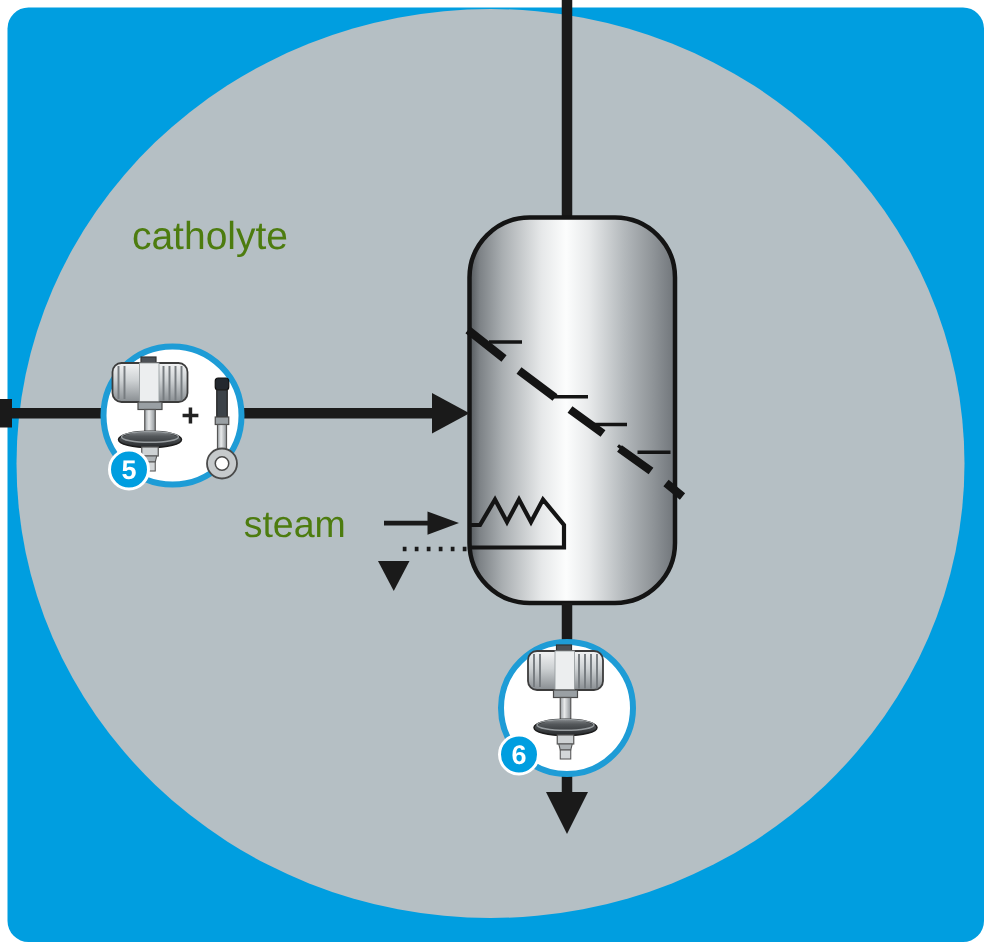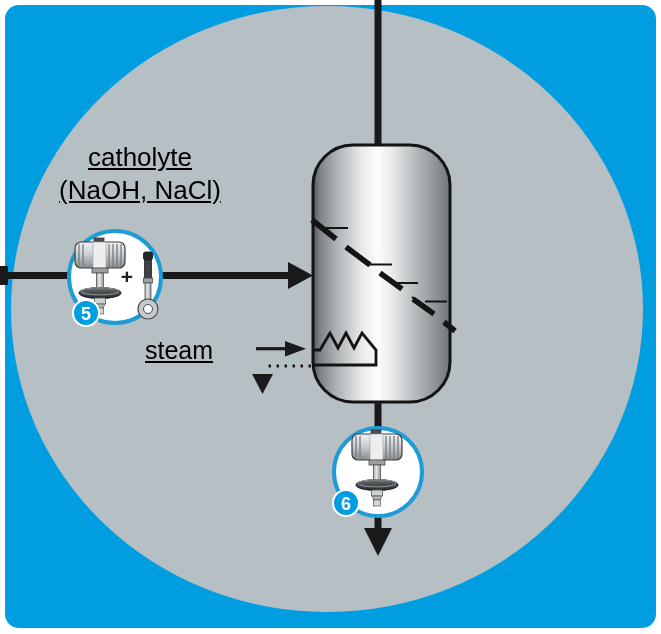--- a/index.html
+++ b/index.html
@@ -1,23 +1,23 @@
 <!DOCTYPE html>
 <html><head>
 <meta charset="utf-8">
 <style>
   html,body{margin:0;padding:0;background:#ffffff;}
   .stage{
     position:relative;width:661px;height:634px;background:#ffffff;overflow:hidden;
     font-family:"Liberation Sans", sans-serif;color:#1a1a1a;
   }
   .stage svg{position:absolute;left:0;top:0;}
-  .label{position:absolute;color:#000000;white-space:nowrap;text-decoration:underline;}
+  .label{position:absolute;color:#4d7c0f;white-space:nowrap;}
   .label-feed{left:30px;top:141px;width:220px;text-align:center;font-size:26px;line-height:33px;}
-  .label-steam{left:145px;top:336px;width:103px;text-align:left;font-size:25px;}
+  .label-steam{left:145px;top:336px;width:103px;text-align:center;font-size:25px;}
   .label-separation{left:467px;top:347px;font-size:26px;}
   .label-product{left:305px;top:567px;width:150px;text-align:center;font-size:27px;}
 </style>
 </head>
 <body>
 
 <div class="stage">
 
   <svg width="661" height="634" viewBox="0 0 661 634">
     <defs>
@@ -118,20 +118,19 @@
     <circle cx="378" cy="472" r="44" fill="#ffffff" stroke-width="4" stroke="#1E9CD6"></circle>
     <use href="#icon-flowmeter" x="377" y="474"></use>
     <circle cx="346" cy="503" r="13" stroke="#ffffff" stroke-width="2" fill="#009EE0"></circle>
     <text x="346" y="509.5" font-size="18" font-weight="600" fill="#ffffff" text-anchor="middle" font-family="Liberation Sans, sans-serif">6</text>
 
     <polygon points="364,528 392,528 378,556" fill="#1a1a1a"></polygon>
   </svg>
 
   <div class="label label-feed">
     <div>catholyte</div>
-    <div>(NaOH, NaCl)</div>
   </div>
 
   <div class="label label-steam">steam</div>
 
 
 
 </div>
 
 </body></html>

